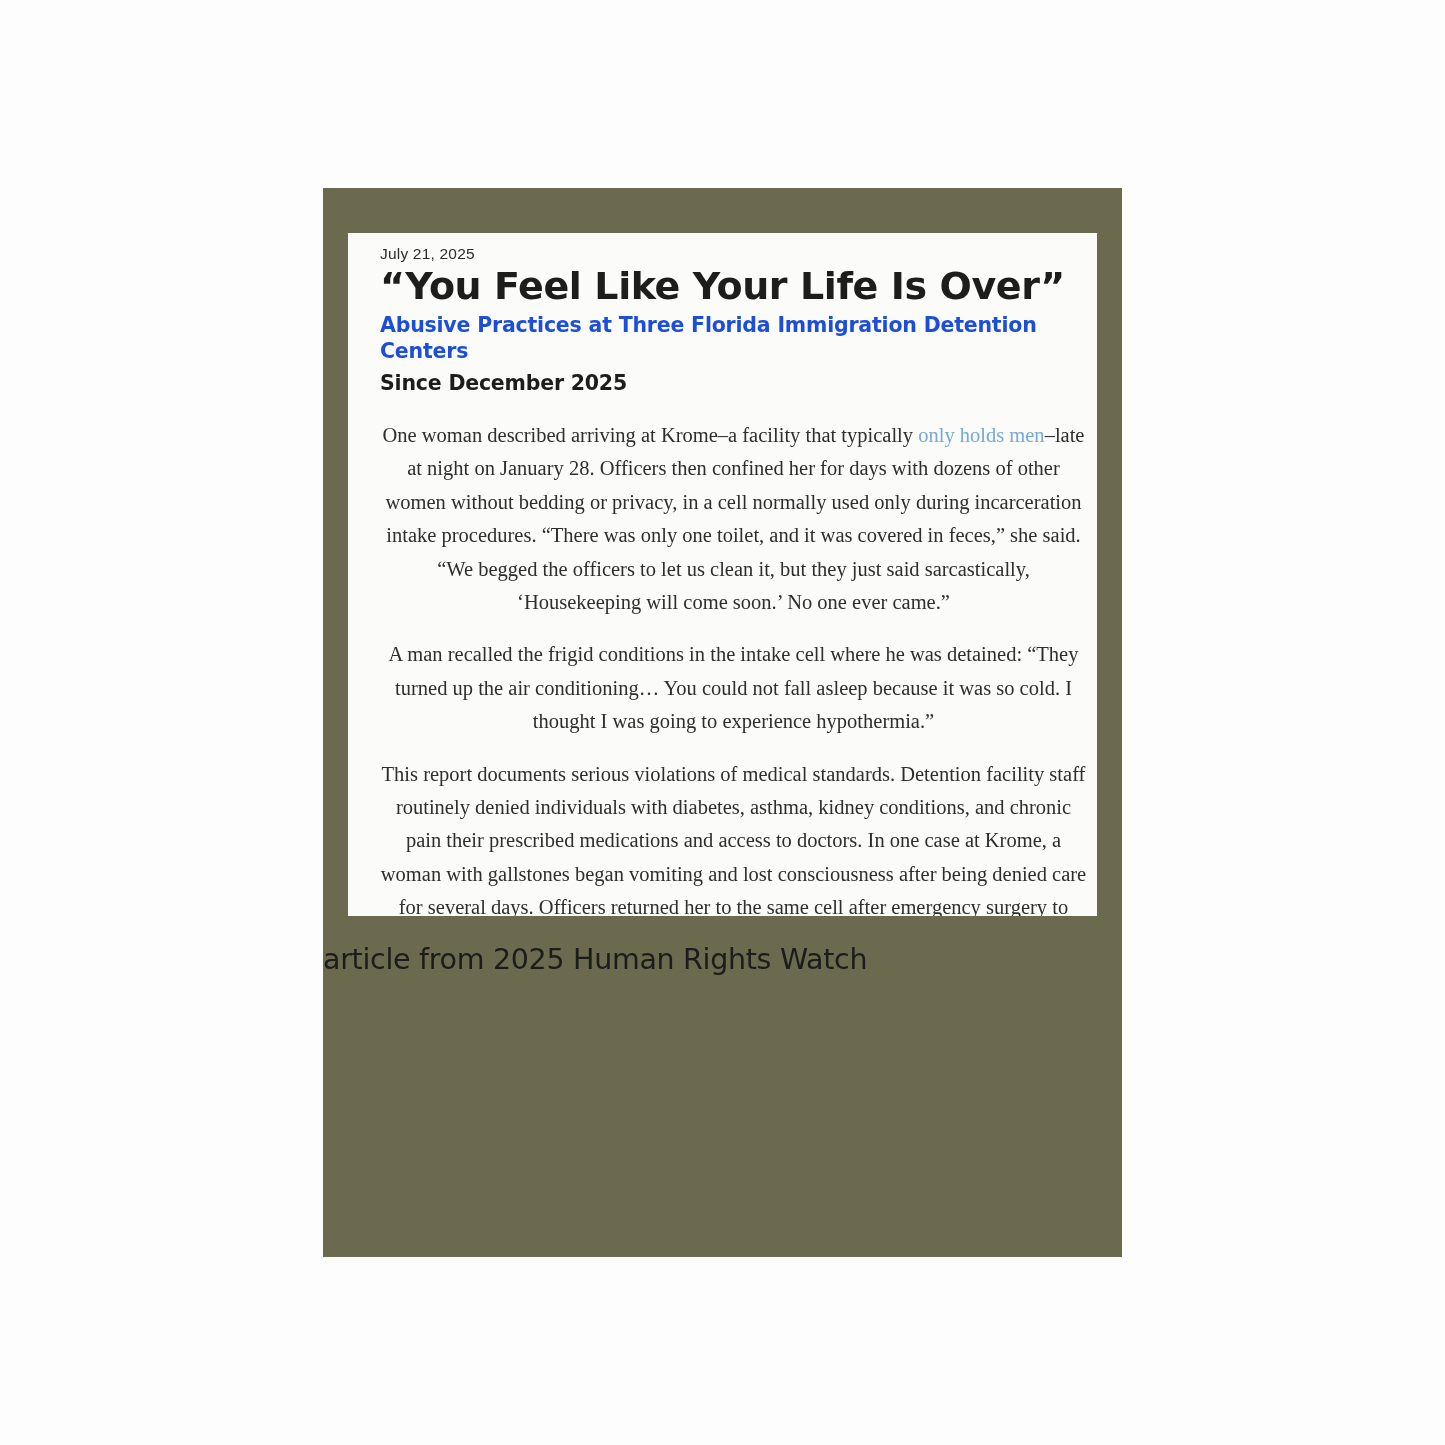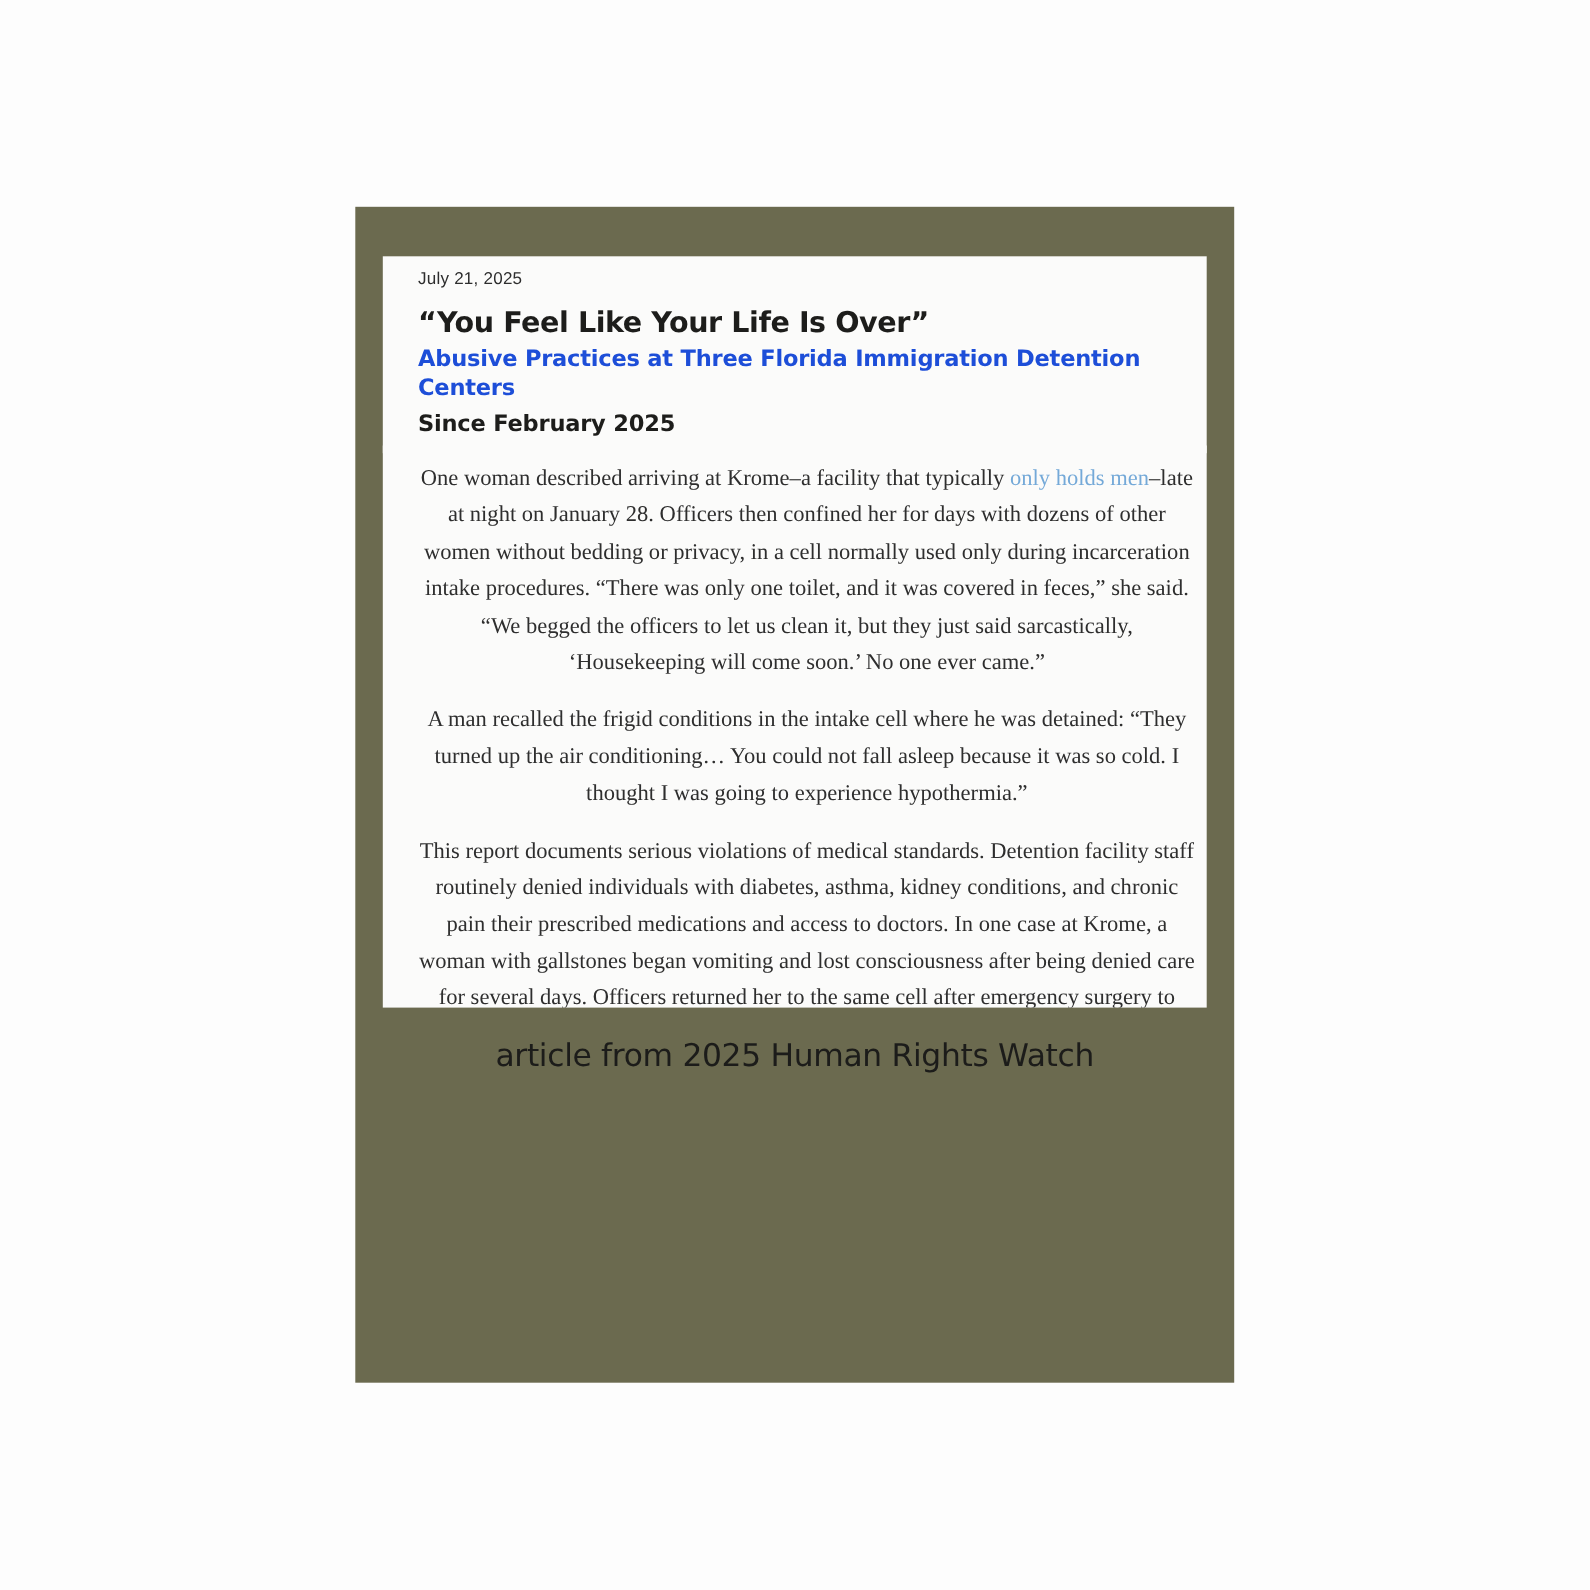--- a/index.html
+++ b/index.html
@@ -37,26 +37,26 @@
   }
   .date {
     font-family: "Liberation Sans", sans-serif;
     font-size: 15.5px;
     color: #2d2d2d;
     letter-spacing: 0.2px;
     margin-bottom: 2px;
   }
   .headline {
     font-family: "DejaVu Sans", sans-serif;
-    font-size: 26px;
+    font-size: 38px;
     font-weight: bold;
     color: #1d1d1b;
     line-height: 1.12;
     letter-spacing: -0.4px;
-    margin: 17px 0 4px 0;
+    margin: 2px 0 4px 0;
   }
   .subhead {
     font-family: "DejaVu Sans", sans-serif;
     font-size: 20.5px;
     font-weight: bold;
     color: #1d4ed8;
     line-height: 1.28;
     letter-spacing: -0.2px;
   }
   .subhead-line2 {
@@ -92,38 +92,38 @@
   }
   .lnk {
     color: #74a9d8;
     text-decoration: none;
   }
   .caption {
     position: absolute;
     left: 0;
     top: 755px;
     width: 799px;
-    text-align: center;
+    text-align: left;
     font-family: "DejaVu Sans", sans-serif;
     font-size: 28.5px;
     color: #1c1c1a;
     letter-spacing: -0.3px;
   }
 </style>
 </head>
 <body>
 
 <div class="canvas">
   <div class="poster">
 
     <div class="header-card">
       <div class="date">July 21, 2025</div>
       <div class="headline">“You Feel Like Your Life Is Over”</div>
       <div class="subhead">Abusive Practices at Three Florida Immigration Detention Centers</div>
-      <div class="subhead-line2">Since February 2025</div>
+      <div class="subhead-line2">Since December 2025</div>
     </div>
 
     <div class="body-card">
       <p><span>One woman described arriving at Krome–a facility that typically </span><a class="lnk" href="#">only holds men</a><span>–late at night on January 28. Officers then confined her for days with dozens of other women without bedding or privacy, in a cell normally used only during incarceration intake procedures. “There was only one toilet, and it was covered in feces,” she said. “We begged the officers to let us clean it, but they just said sarcastically, ‘Housekeeping will come soon.’ No one ever came.”</span></p>
 
       <p>A man recalled the frigid conditions in the intake cell where he was detained: “They turned up the air conditioning… You could not fall asleep because it was so cold. I thought I was going to experience hypothermia.”</p>
 
       <p>This report documents serious violations of medical standards. Detention facility staff routinely denied individuals with diabetes, asthma, kidney conditions, and chronic pain their prescribed medications and access to doctors. In one case at Krome, a woman with gallstones began vomiting and lost consciousness after being denied care for several days. Officers returned her to the same cell after emergency surgery to remove her gallbladder—still without medication.</p>
 
     </div>

